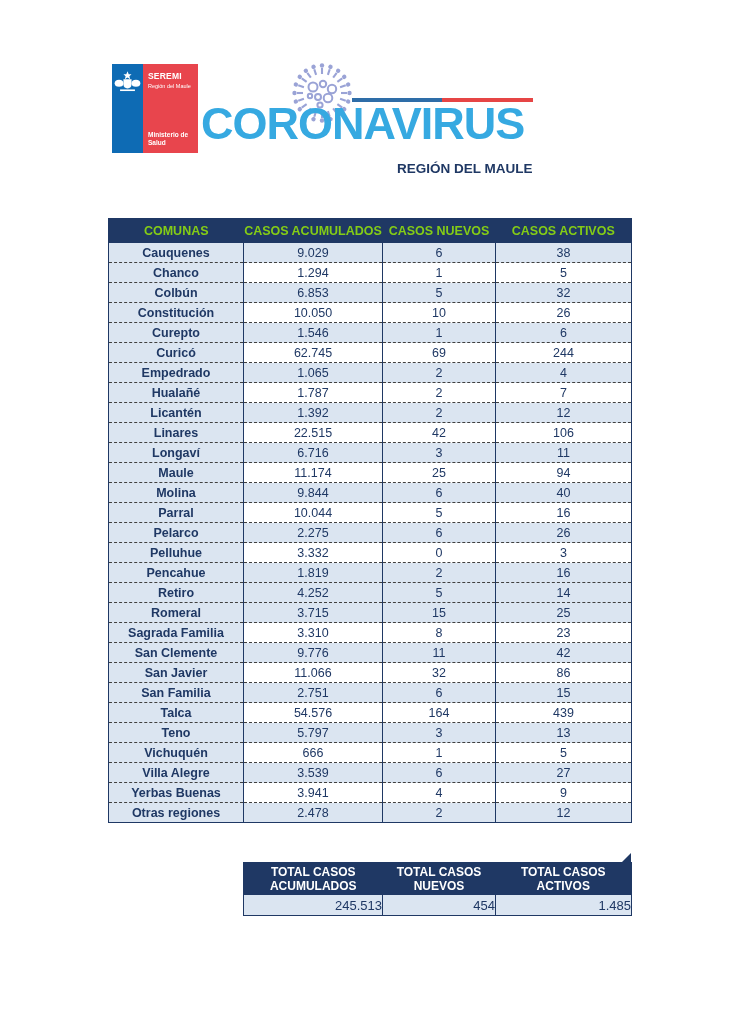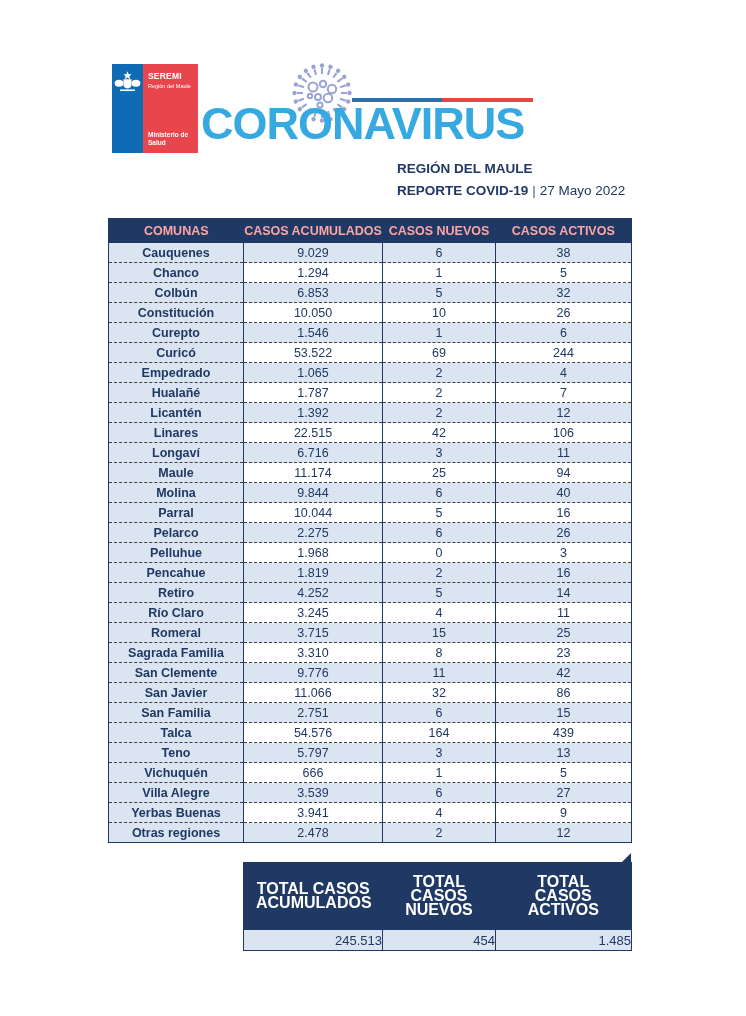--- a/index.html
+++ b/index.html
@@ -26,34 +26,34 @@
   
   .report-block{position:absolute;left:397px;top:161px;color:var(--text-navy,#1f3864);}
   .r1{font-size:13.5px;font-weight:bold;margin-bottom:7px;}
   .r2{font-size:13.5px;font-weight:bold;}
   .r2 .sep{font-weight:normal;color:#44567a;padding:0 4px;}
   .r2 .d{font-weight:normal;}
 
   
   table.main{position:absolute;left:108px;top:218px;width:523px;border-collapse:collapse;
              table-layout:fixed;border:1px solid var(--header-navy,#1f3864);}
-  .main th{background:var(--header-navy,#1f3864);color:#fca5a5;font-size:12.5px;font-weight:bold;
+  .main th{background:var(--header-navy,#1f3864);color:#84cc16;font-size:12.5px;font-weight:bold;
            height:24px;border:none;padding:0;text-align:center;}
   .main td{height:19px;font-size:12.5px;color:var(--text-navy,#1f3864);text-align:center;
            padding:0;border-bottom:1px dashed var(--dash-gray,#404040);background:#fff;}
   .main td + td{border-left:1px solid var(--header-navy,#1f3864);}
   .main td.comuna{font-weight:bold;background:var(--row-light,#dbe5f1);margin-left:7px;}
   .main tr.light td{background:var(--row-light,#dbe5f1);}
   .main tbody tr:last-child td{border-bottom:1px solid var(--header-navy,#1f3864);}
 
   
   table.totals{position:absolute;left:243px;top:862px;width:388px;border-collapse:collapse;
                table-layout:fixed;border:1px solid var(--header-navy,#1f3864);}
-  .totals th{background:var(--header-navy,#1f3864);color:#fff;font-size:16px;font-weight:bold;
-             height:31px;line-height:14px;border:none;padding:12px;text-align:center;}
+  .totals th{background:var(--header-navy,#1f3864);color:#fff;font-size:12px;font-weight:bold;
+             height:31px;line-height:14px;border:none;padding:0;text-align:center;}
   .totals td{background:var(--row-light,#dbe5f1);color:var(--text-navy,#1f3864);font-size:13px;
              height:20px;text-align:right;padding:0;border-top:1px solid var(--header-navy,#1f3864);}
   .totals td + td{border-left:1px solid var(--header-navy,#1f3864);}
 
   
   .corner{position:absolute;left:622px;top:853px;width:0;height:0;
           border-left:9px solid transparent;border-bottom:9px solid var(--header-navy,#1f3864);}
 </style>
 </head>
 <body>
@@ -176,23 +176,20 @@
 
   <div class="hline">
     <span class="hl-blue"></span>
     <span class="hl-red"></span>
   </div>
 
   <div class="brand">CORONAVIRUS</div>
 
   <div class="report-block">
     <div class="r1">REGIÓN DEL MAULE</div>
-    <div class="r2">
-      <span>REPORTE COVID-19</span><span class="sep">|</span><span class="d">27 Mayo 2022</span>
-    </div>
   </div>
 
   <table class="main">
     <colgroup>
       <col style="width:135px">
         <col style="width:139px">
         <col style="width:113px">
         <col style="width:136px">
     </colgroup>
     <thead>
@@ -229,21 +226,21 @@
           <td>26</td>
         </tr>
         <tr class="light">
           <td class="comuna">Curepto</td>
           <td>1.546</td>
           <td>1</td>
           <td>6</td>
         </tr>
         <tr>
           <td class="comuna">Curicó</td>
-          <td>53.522</td>
+          <td>62.745</td>
           <td>69</td>
           <td>244</td>
         </tr>
         <tr class="light">
           <td class="comuna">Empedrado</td>
           <td>1.065</td>
           <td>2</td>
           <td>4</td>
         </tr>
         <tr>
@@ -289,41 +286,35 @@
           <td>16</td>
         </tr>
         <tr class="light">
           <td class="comuna">Pelarco</td>
           <td>2.275</td>
           <td>6</td>
           <td>26</td>
         </tr>
         <tr>
           <td class="comuna">Pelluhue</td>
-          <td>1.968</td>
+          <td>3.332</td>
           <td>0</td>
           <td>3</td>
         </tr>
         <tr class="light">
           <td class="comuna">Pencahue</td>
           <td>1.819</td>
           <td>2</td>
           <td>16</td>
         </tr>
         <tr class="light">
           <td class="comuna">Retiro</td>
           <td>4.252</td>
           <td>5</td>
           <td>14</td>
-        </tr>
-        <tr>
-          <td class="comuna">Río Claro</td>
-          <td>3.245</td>
-          <td>4</td>
-          <td>11</td>
         </tr>
         <tr class="light">
           <td class="comuna">Romeral</td>
           <td>3.715</td>
           <td>15</td>
           <td>25</td>
         </tr>
         <tr>
           <td class="comuna">Sagrada Familia</td>
           <td>3.310</td>

